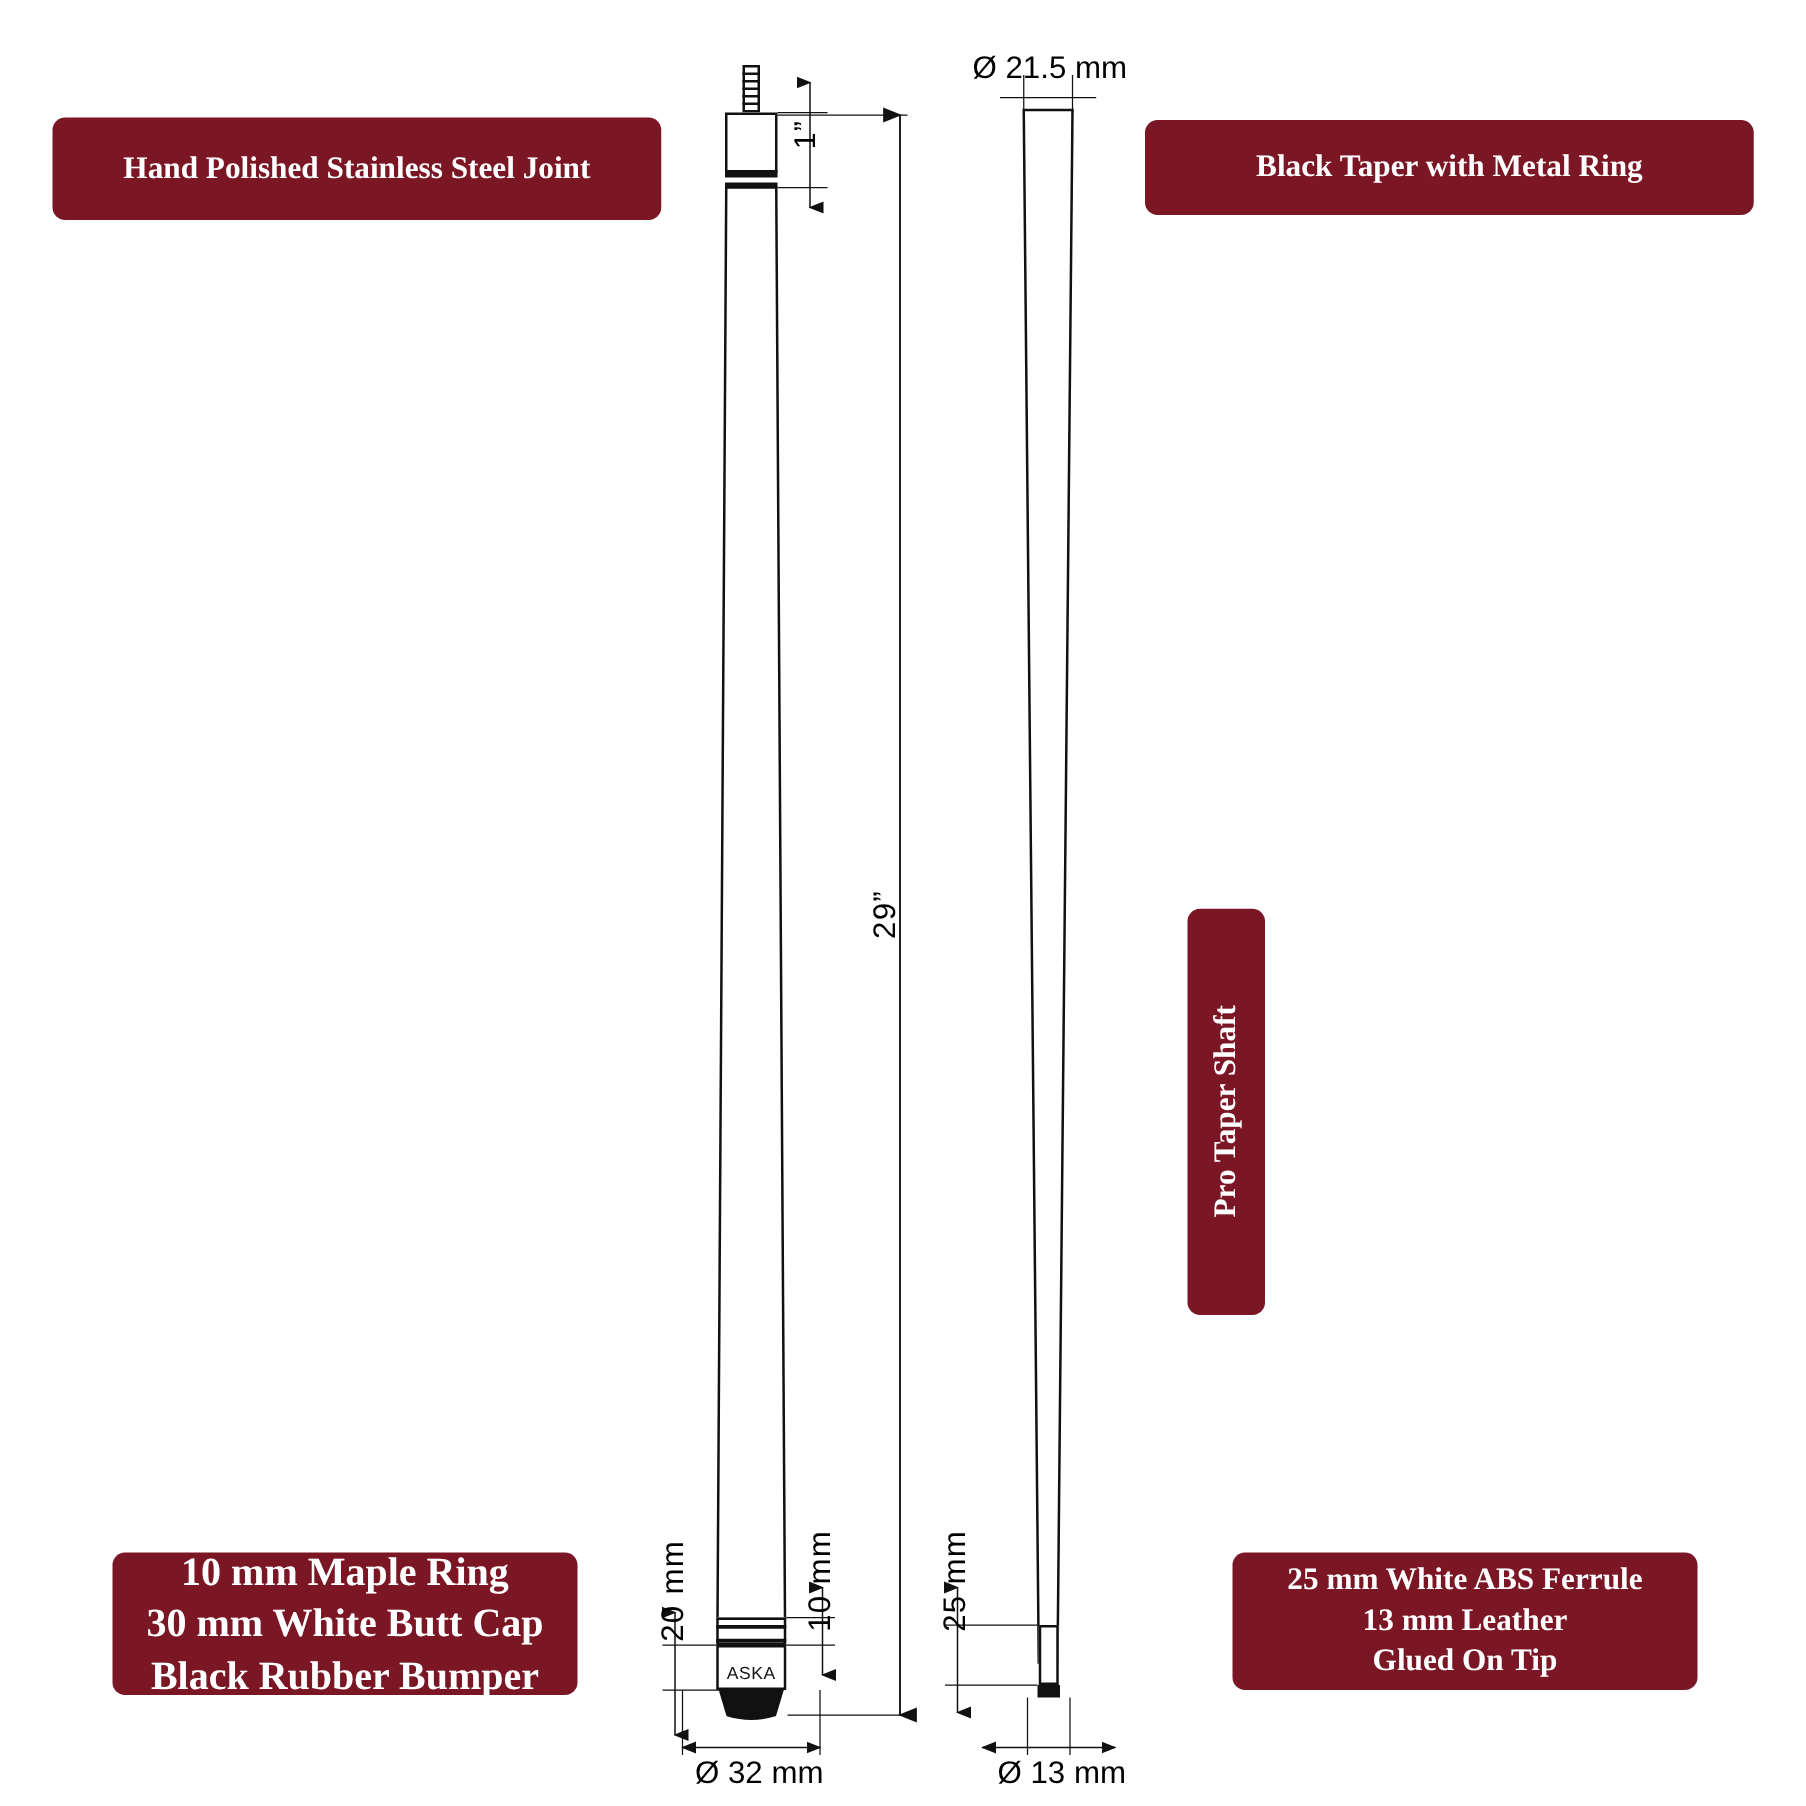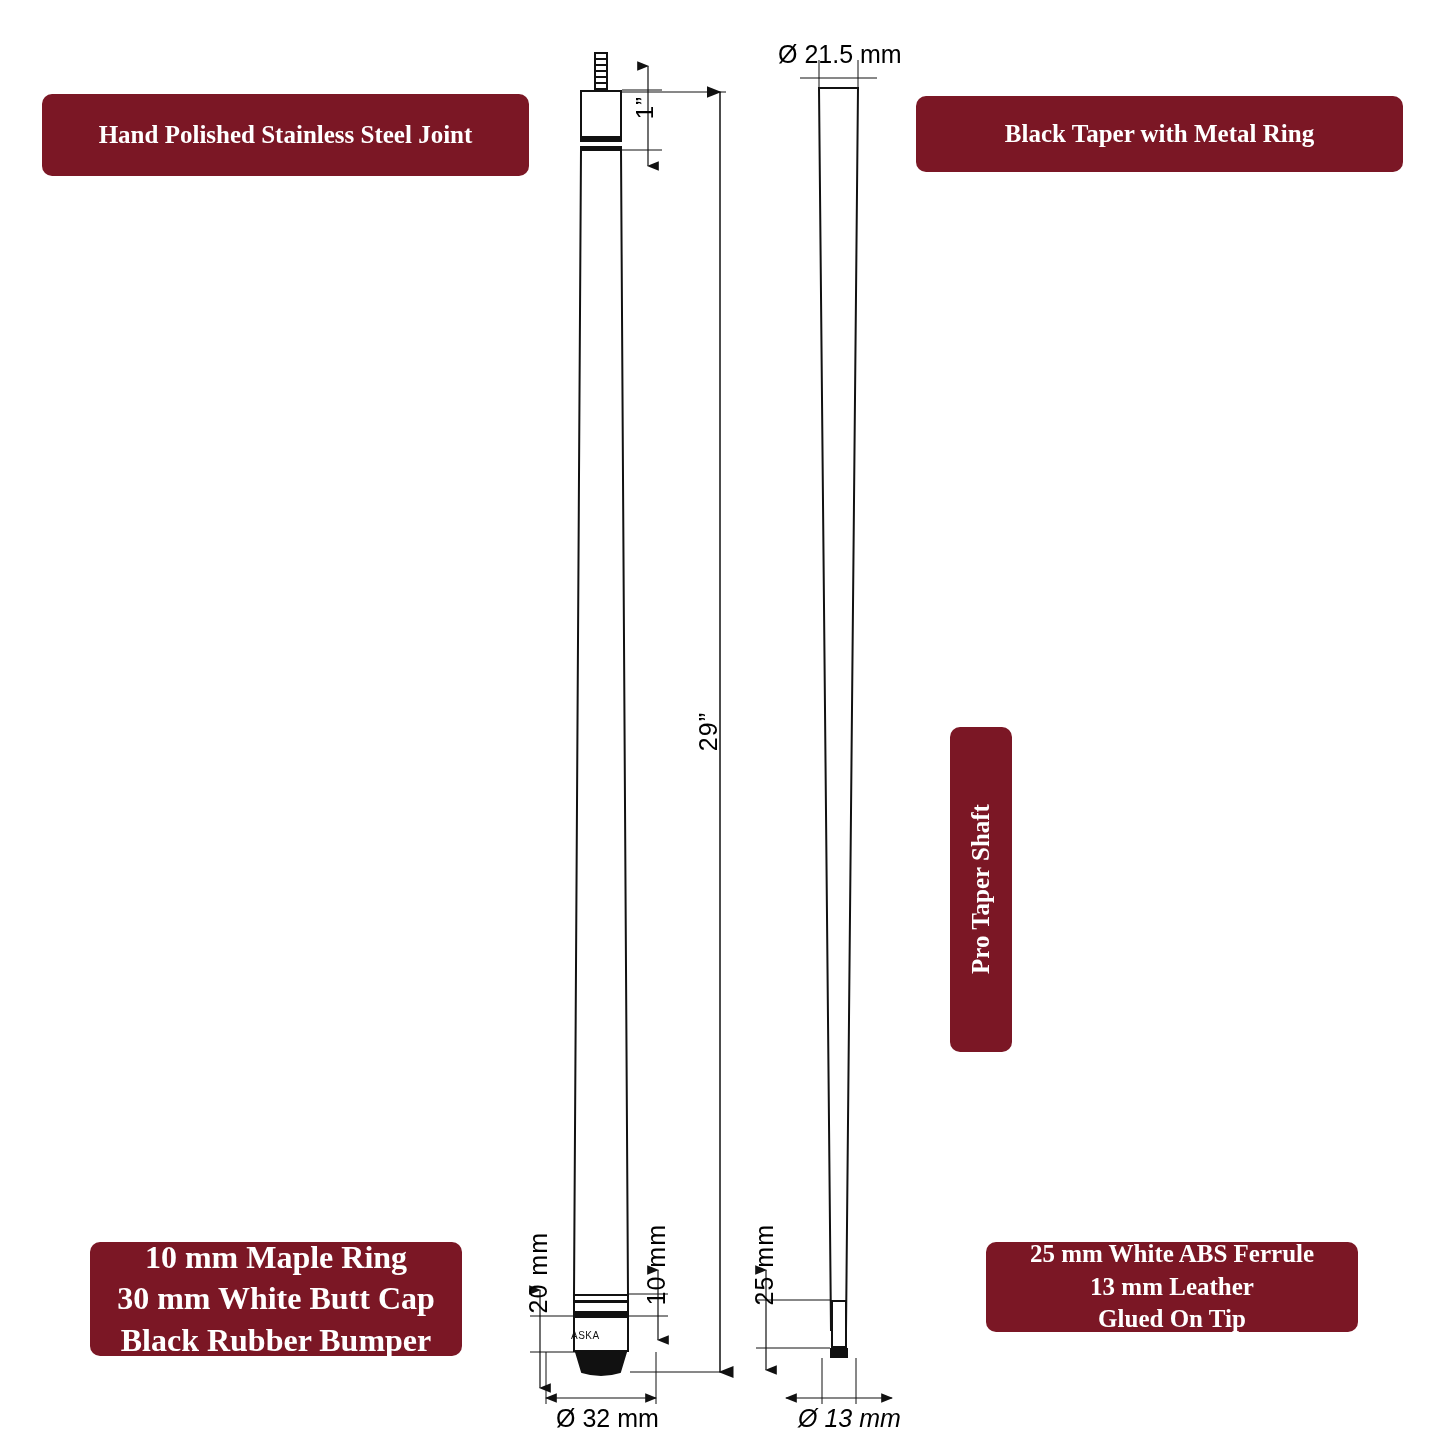--- a/index.html
+++ b/index.html
@@ -32,21 +32,21 @@
     justify-content: center;
   }
   .callout.vertical {
     writing-mode: vertical-rl;
     transform: rotate(180deg);
   }
 
   #callout-joint   { left: 42px;  top: 94px;   width: 487px; height: 82px;  font-size: 25px; padding: 4px 14px; }
   #callout-collar  { left: 916px; top: 96px;   width: 487px; height: 76px;  font-size: 25px; padding: 4px 14px; }
   #callout-butt    { left: 90px;  top: 1242px; width: 372px; height: 114px; font-size: 32px; padding: 4px 27px; }
-  #callout-ferrule { left: 986px; top: 1242px; width: 372px; height: 90px; font-size: 25px; padding: 4px 12px; }
+  #callout-ferrule { left: 986px; top: 1242px; width: 372px; height: 110px; font-size: 25px; padding: 4px 12px; }
   #callout-taper   { left: 950px; top: 727px;  width: 62px;  height: 325px; font-size: 25px; padding: 12px 4px; }
 
   
   .part {
     position: absolute;
     box-sizing: border-box;
     background: #ffffff;
     border: 2px solid #111111;
   }
   .band {
@@ -61,24 +61,24 @@
     white-space: nowrap;
   }
   .dimtext.rot {
     writing-mode: vertical-rl;
     transform: rotate(180deg);
     letter-spacing: 1px;
   }
   .brandtext {
     position: absolute;
     font-family: "Liberation Sans", sans-serif;
-    font-size: 10px;
+    font-size: 14px;
     color: #111111;
     letter-spacing: 0.5px;
-    text-align: left;
+    text-align: center;
     width: 60px;
   }
   svg.overlay {
     position: absolute;
     left: 0;
     top: 0;
     width: 1445px;
     height: 1445px;
     pointer-events: none;
   }
@@ -211,15 +211,15 @@
   <div class="dimtext rot" style="left:631px; top:96px; font-size:24px;">1”</div>
 
   <div class="dimtext rot" style="left:524px; top:1232px;">20 mm</div>
 
   <div class="dimtext rot" style="left:642px; top:1224px;">10 mm</div>
 
   <div class="dimtext rot" style="left:750px; top:1224px;">25 mm</div>
 
   <div class="dimtext" style="left:556px; top:1404px;">Ø 32 mm</div>
 
-  <div class="dimtext" style="left:798px; top:1404px;font-style:italic;">Ø 13 mm</div>
+  <div class="dimtext" style="left:798px; top:1404px;">Ø 13 mm</div>
 
 </div>
 
 </body></html>

